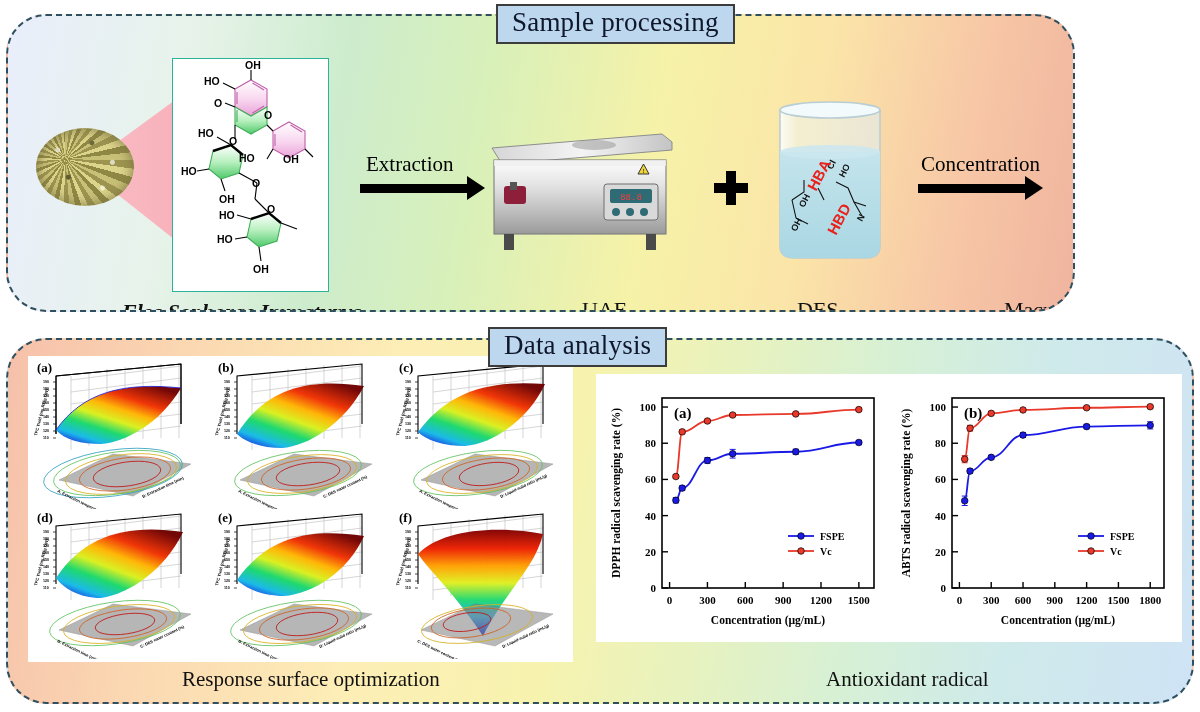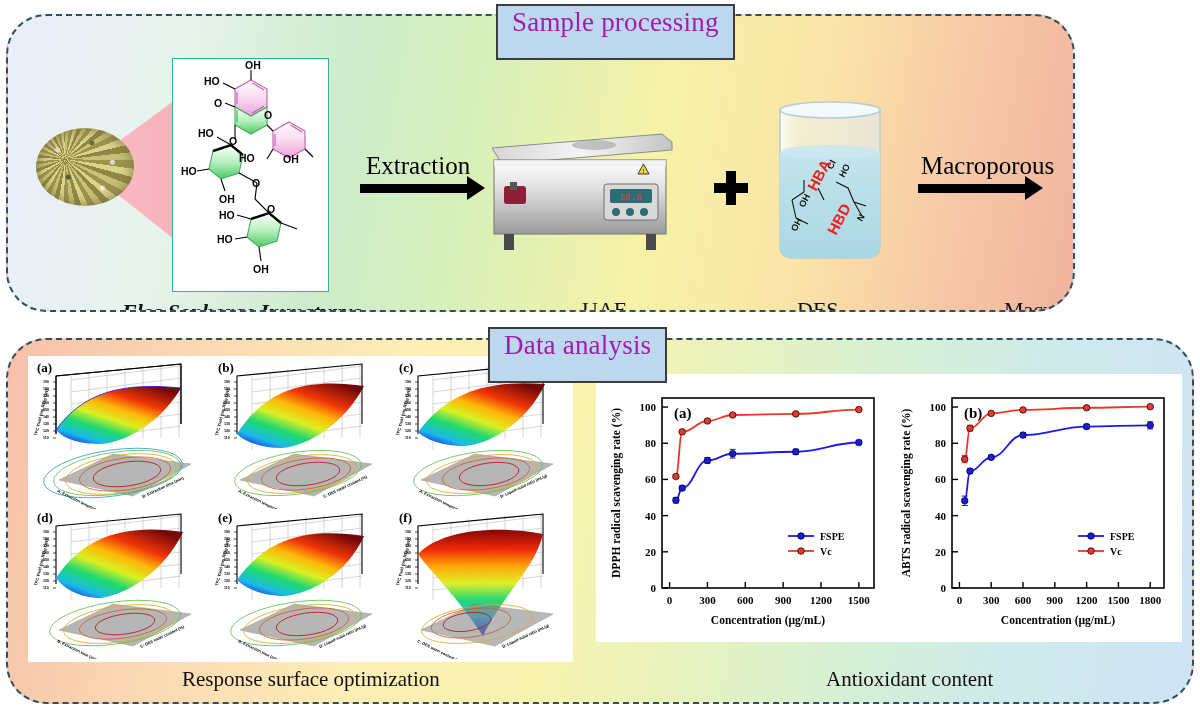--- a/index.html
+++ b/index.html
@@ -11,28 +11,28 @@
 
   
   .panel{position:absolute;border:2.5px dashed #2f4f5f;border-radius:40px;box-sizing:border-box;overflow:hidden;}
   #top-panel{left:6px;top:14px;width:1069px;height:298px;
     background:linear-gradient(100deg,#e9eefb 0%,#e7f3ea 17%,#cdeccd 31%,#d8f0b9 44%,#f6f2a8 60%,#fbe5a8 74%,#f7c7a6 88%,#f0b49f 100%);}
   #bottom-panel{left:6px;top:338px;width:1188px;height:366px;
     background:linear-gradient(100deg,#f6c0aa 0%,#fbd7b2 14%,#fdeeb6 32%,#f7f3ae 47%,#e6f2c0 60%,#d6f0d6 72%,#cfeaea 84%,#cfe3f5 100%);}
 
   
   .badge{position:absolute;z-index:40;background:#bdd7ee;border:2px solid #3c3c3c;
-    padding:1px 14px 20px;font-size:27px;color:#a21caf;letter-spacing:.2px;white-space:nowrap;}
+    padding:1px 14px 4px;font-size:27px;color:#0f172a;letter-spacing:.2px;white-space:nowrap;}
   #badge-sample{left:496px;top:4px;}
   #badge-data{left:488px;top:327px;}
 
   
   .cap{position:absolute;font-size:22px;color:#111;white-space:nowrap;}
   .cap-it{font-style:italic;font-weight:bold;}
-  .arrow-label{position:absolute;font-size:25px;color:#000;white-space:nowrap;}
+  .arrow-label{position:absolute;font-size:21px;color:#000;white-space:nowrap;}
 
   
   .arrow{position:absolute;height:9px;background:#000;}
   .arrow:after{content:"";position:absolute;right:-17px;top:-8px;
     border-top:12.5px solid transparent;border-bottom:12.5px solid transparent;border-left:18px solid #000;}
 
   
   #powder-cone{position:absolute;left:70px;top:60px;width:130px;height:190px;
     background:linear-gradient(90deg,#fbb9c2,#f9a8b4);
     clip-path:polygon(4% 48%,100% 0%,100% 100%);opacity:.92;}
@@ -233,21 +233,21 @@
           <text x="26" y="136" transform="rotate(-62,26,136)">OH</text>
           <text x="62" y="74" transform="rotate(-62,62,74)">Cl</text>
           <text x="74" y="82" transform="rotate(-62,74,82)">HO</text>
           <text x="92" y="126" transform="rotate(-62,92,126)">N</text>
         </g>
         <text x="46" y="96" transform="rotate(-62,46,96)" font-family="Liberation Sans, sans-serif" font-size="15" font-weight="bold" fill="#e8221b">HBA</text>
         <text x="66" y="140" transform="rotate(-62,66,140)" font-family="Liberation Sans, sans-serif" font-size="15" font-weight="bold" fill="#e8221b">HBD</text>
       </svg>
     </div>
 
-    <div class="arrow-label" style="left:913px;top:136px;">Macroporous</div>
+    <div class="arrow-label" style="left:913px;top:136px;">Concentration</div>
     <div class="arrow" style="left:910px;top:168px;width:108px;"></div>
 
     <div id="resin">
       <svg width="86" height="238" viewBox="0 0 86 238">
         <defs>
           <pattern id="beads" width="4" height="4" patternUnits="userSpaceOnUse">
             <rect width="4" height="4" fill="#b9c4c9"></rect>
             <circle cx="1.1" cy="1.1" r="1" fill="#3f4a52"></circle>
             <circle cx="3.1" cy="3" r=".9" fill="#5d6870"></circle>
           </pattern>
@@ -697,15 +697,15 @@
           <text x="216" y="158" class="leg-lbl">FSPE</text>
           <line x1="184" y1="169" x2="210" y2="169" stroke="#e8392b" stroke-width="1.8"></line>
           <circle cx="197" cy="169" r="3.3" fill="#e8392b" stroke="#000" stroke-width="0.7"></circle>
           <text x="216" y="173" class="leg-lbl">Vc</text>
         </svg></div>
   </div>
 
   <div class="badge" id="badge-data">Data analysis</div>
 
   <div class="foot" style="left:182px;top:667px;">Response surface optimization</div>
-  <div class="foot" style="left:826px;top:667px;">Antioxidant content</div>
+  <div class="foot" style="left:826px;top:667px;">Antioxidant radical</div>
 
 </div>
 
 </body></html>

